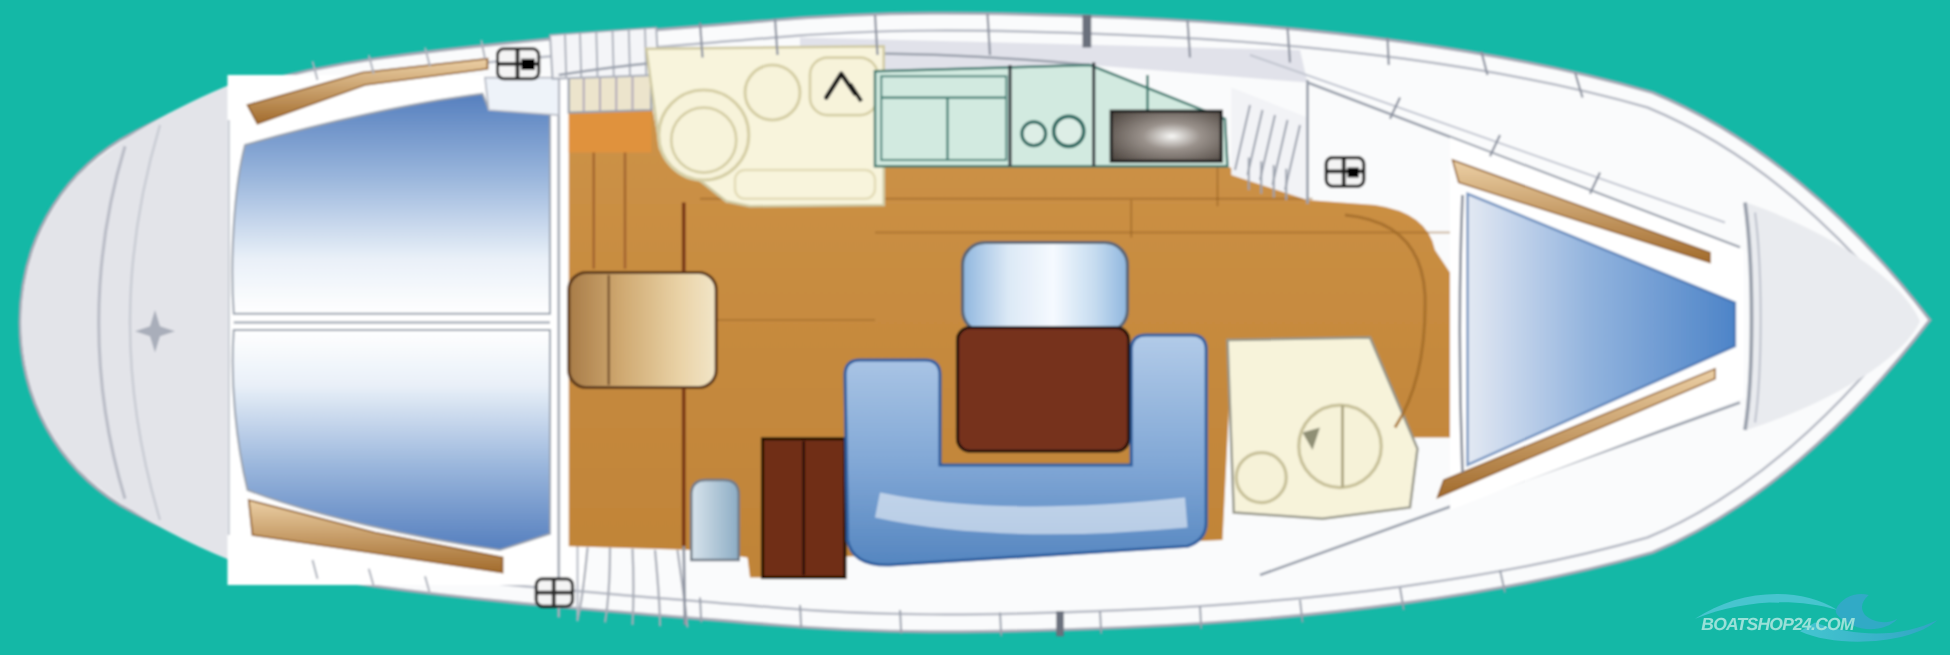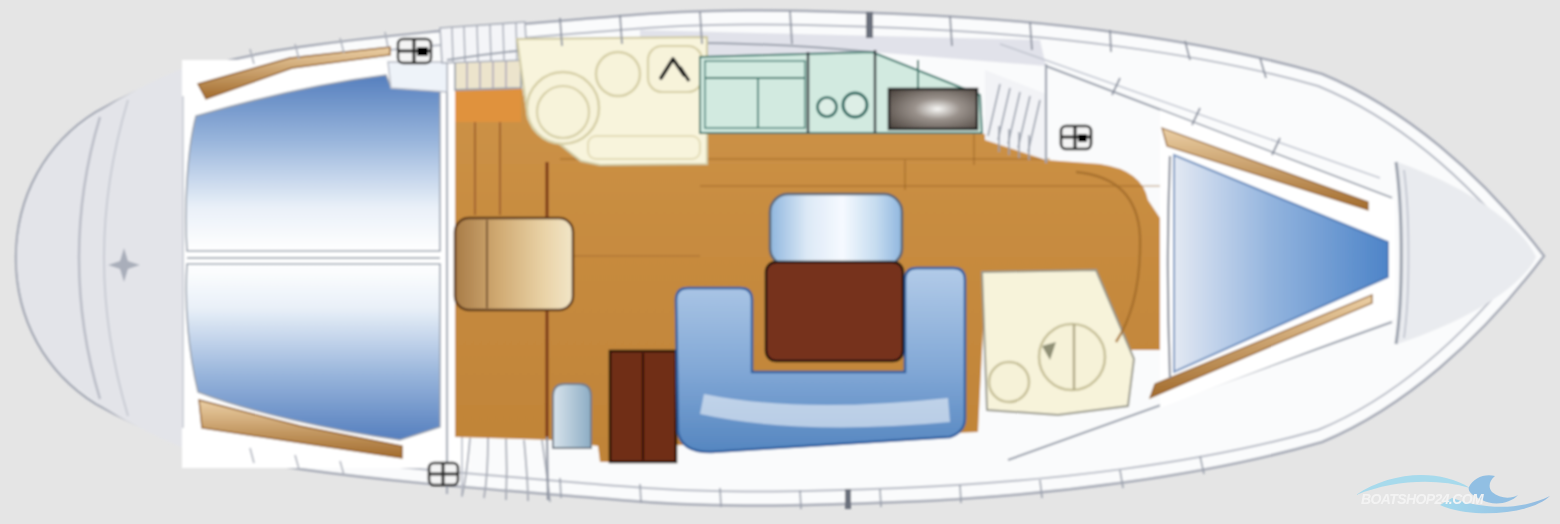--- a/index.html
+++ b/index.html
@@ -1,16 +1,16 @@
 <!DOCTYPE html>
 <html><head>
 <meta charset="utf-8">
 <style>
 html,body{margin:0;padding:0;background:#fdfdfc;}
-#stage{position:relative;width:1560px;height:524px;overflow:hidden;background:#e5e5e5;
+#stage{position:relative;width:1560px;height:524px;overflow:hidden;background:#14b8a6;
 font-family:"Liberation Sans",sans-serif;}
 svg{display:block}
 </style>
 </head>
 <body>
 <div id="stage">
 <svg width="1560" height="524" viewBox="0 0 1560 524">
 <defs>
 <linearGradient id="gAftTop" x1="0" y1="0" x2="0" y2="1">
  <stop offset="0" stop-color="#557fbe"></stop>

